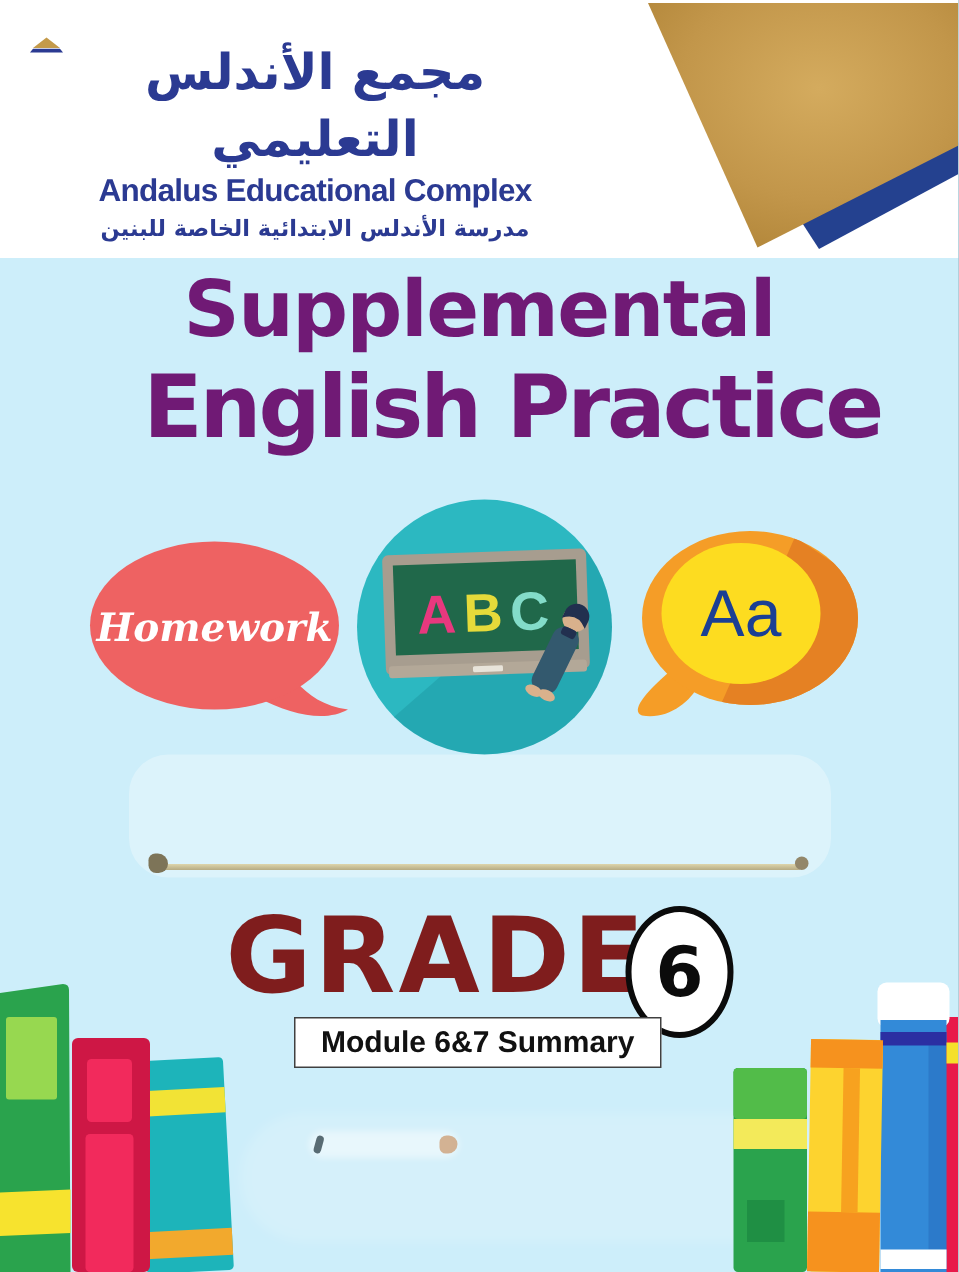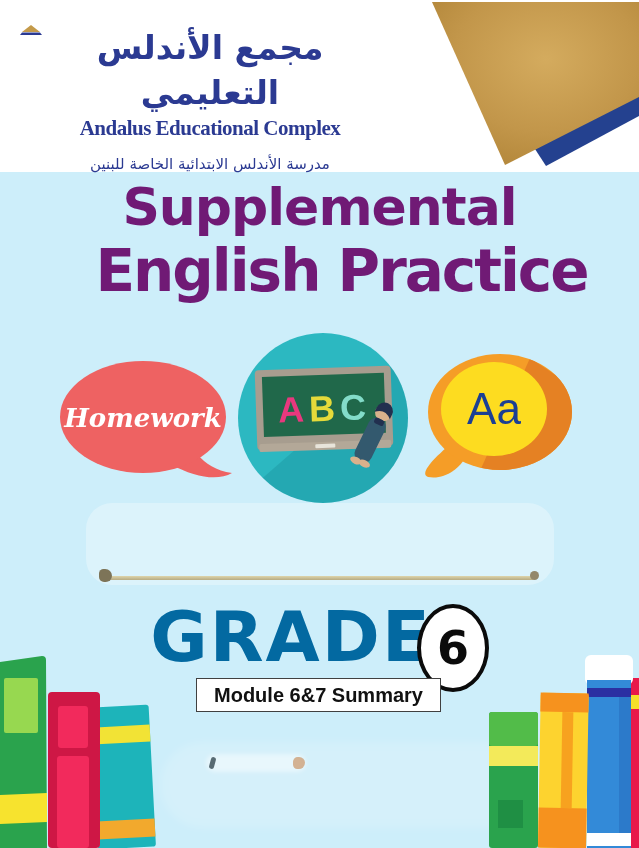--- a/index.html
+++ b/index.html
@@ -4,22 +4,22 @@
 <style>
   html,body{margin:0;padding:0;background:#9bb6c2;}
   #page{position:relative;width:639px;height:848px;overflow:hidden;
         background:#cdeefa;font-family:"Liberation Sans",sans-serif;margin:0 auto;}
 
   
   .header{position:absolute;left:0;top:0;width:639px;height:172px;background:#ffffff;}
   .logo-mark{position:absolute;left:20px;top:24px;width:22px;height:14px;}
   .logo-block{position:absolute;left:30px;top:26px;width:360px;text-align:center;color:#2b3a92;}
   .logo-ar1{font-family:"DejaVu Sans",sans-serif;font-weight:bold;font-size:33px;line-height:1.35;}
-  .logo-en{font-family:Liberation Serif, serif;font-weight:bold;font-size:21px;letter-spacing:-0.5px;margin-top:1px;}
-  .logo-ar2{font-family:"DejaVu Sans",sans-serif;font-weight:normal;font-size:15px;margin-top:14px;}
+  .logo-en{font-family:Liberation Sans, sans-serif;font-weight:bold;font-size:21px;letter-spacing:-0.5px;margin-top:1px;}
+  .logo-ar2{font-family:"DejaVu Sans",sans-serif;font-weight:bold;font-size:15px;margin-top:3px;}
   .banner{position:absolute;right:0;top:0;width:210px;height:172px;}
 
   
   .title{position:absolute;left:0;top:176px;width:639px;text-align:center;color:#701a75;
          font-family:"DejaVu Sans",sans-serif;font-weight:bold;}
   .title-line1{font-size:52px;letter-spacing:-1px;line-height:1.2;}
   .title-line2{font-size:58px;letter-spacing:-2px;line-height:1.15;padding-left:44px;}
 
   
   .badge{position:absolute;}
@@ -33,21 +33,21 @@
   .pencil-stick{position:absolute;left:108px;top:576px;width:426px;height:4px;border-radius:2px;
                 background:linear-gradient(#ded5ab,#b7ab83);}
   .pencil-tip-left{position:absolute;left:99px;top:569px;width:13px;height:13px;border-radius:40% 60% 55% 45%;
                    background:#7d7458;}
   .pencil-tip-right{position:absolute;left:530px;top:571px;width:9px;height:9px;border-radius:50%;
                     background:#93876a;}
 
   
   .grade-label{position:absolute;left:150px;top:596px;width:282px;text-align:center;
                font-family:"DejaVu Sans",sans-serif;font-weight:bold;font-size:70px;
-               letter-spacing:2px;color:#0369a1;}
+               letter-spacing:2px;color:#7f1d1d;}
   .grade-circle{position:absolute;left:417px;top:604px;width:64px;height:80px;background:#ffffff;
                 border:4px solid #0b0b0b;border-radius:50%;display:flex;align-items:center;justify-content:center;}
   .grade-number{font-family:"DejaVu Sans",sans-serif;font-weight:bold;font-size:46px;color:#0b0b0b;}
 
   
   .module-box{position:absolute;left:196px;top:678px;width:245px;height:34px;background:#ffffff;
               border:1px solid #404040;box-sizing:border-box;display:flex;align-items:center;justify-content:center;}
   .module-text{font-family:"Liberation Sans",sans-serif;font-weight:bold;font-size:20px;color:#111111;}
 
   

